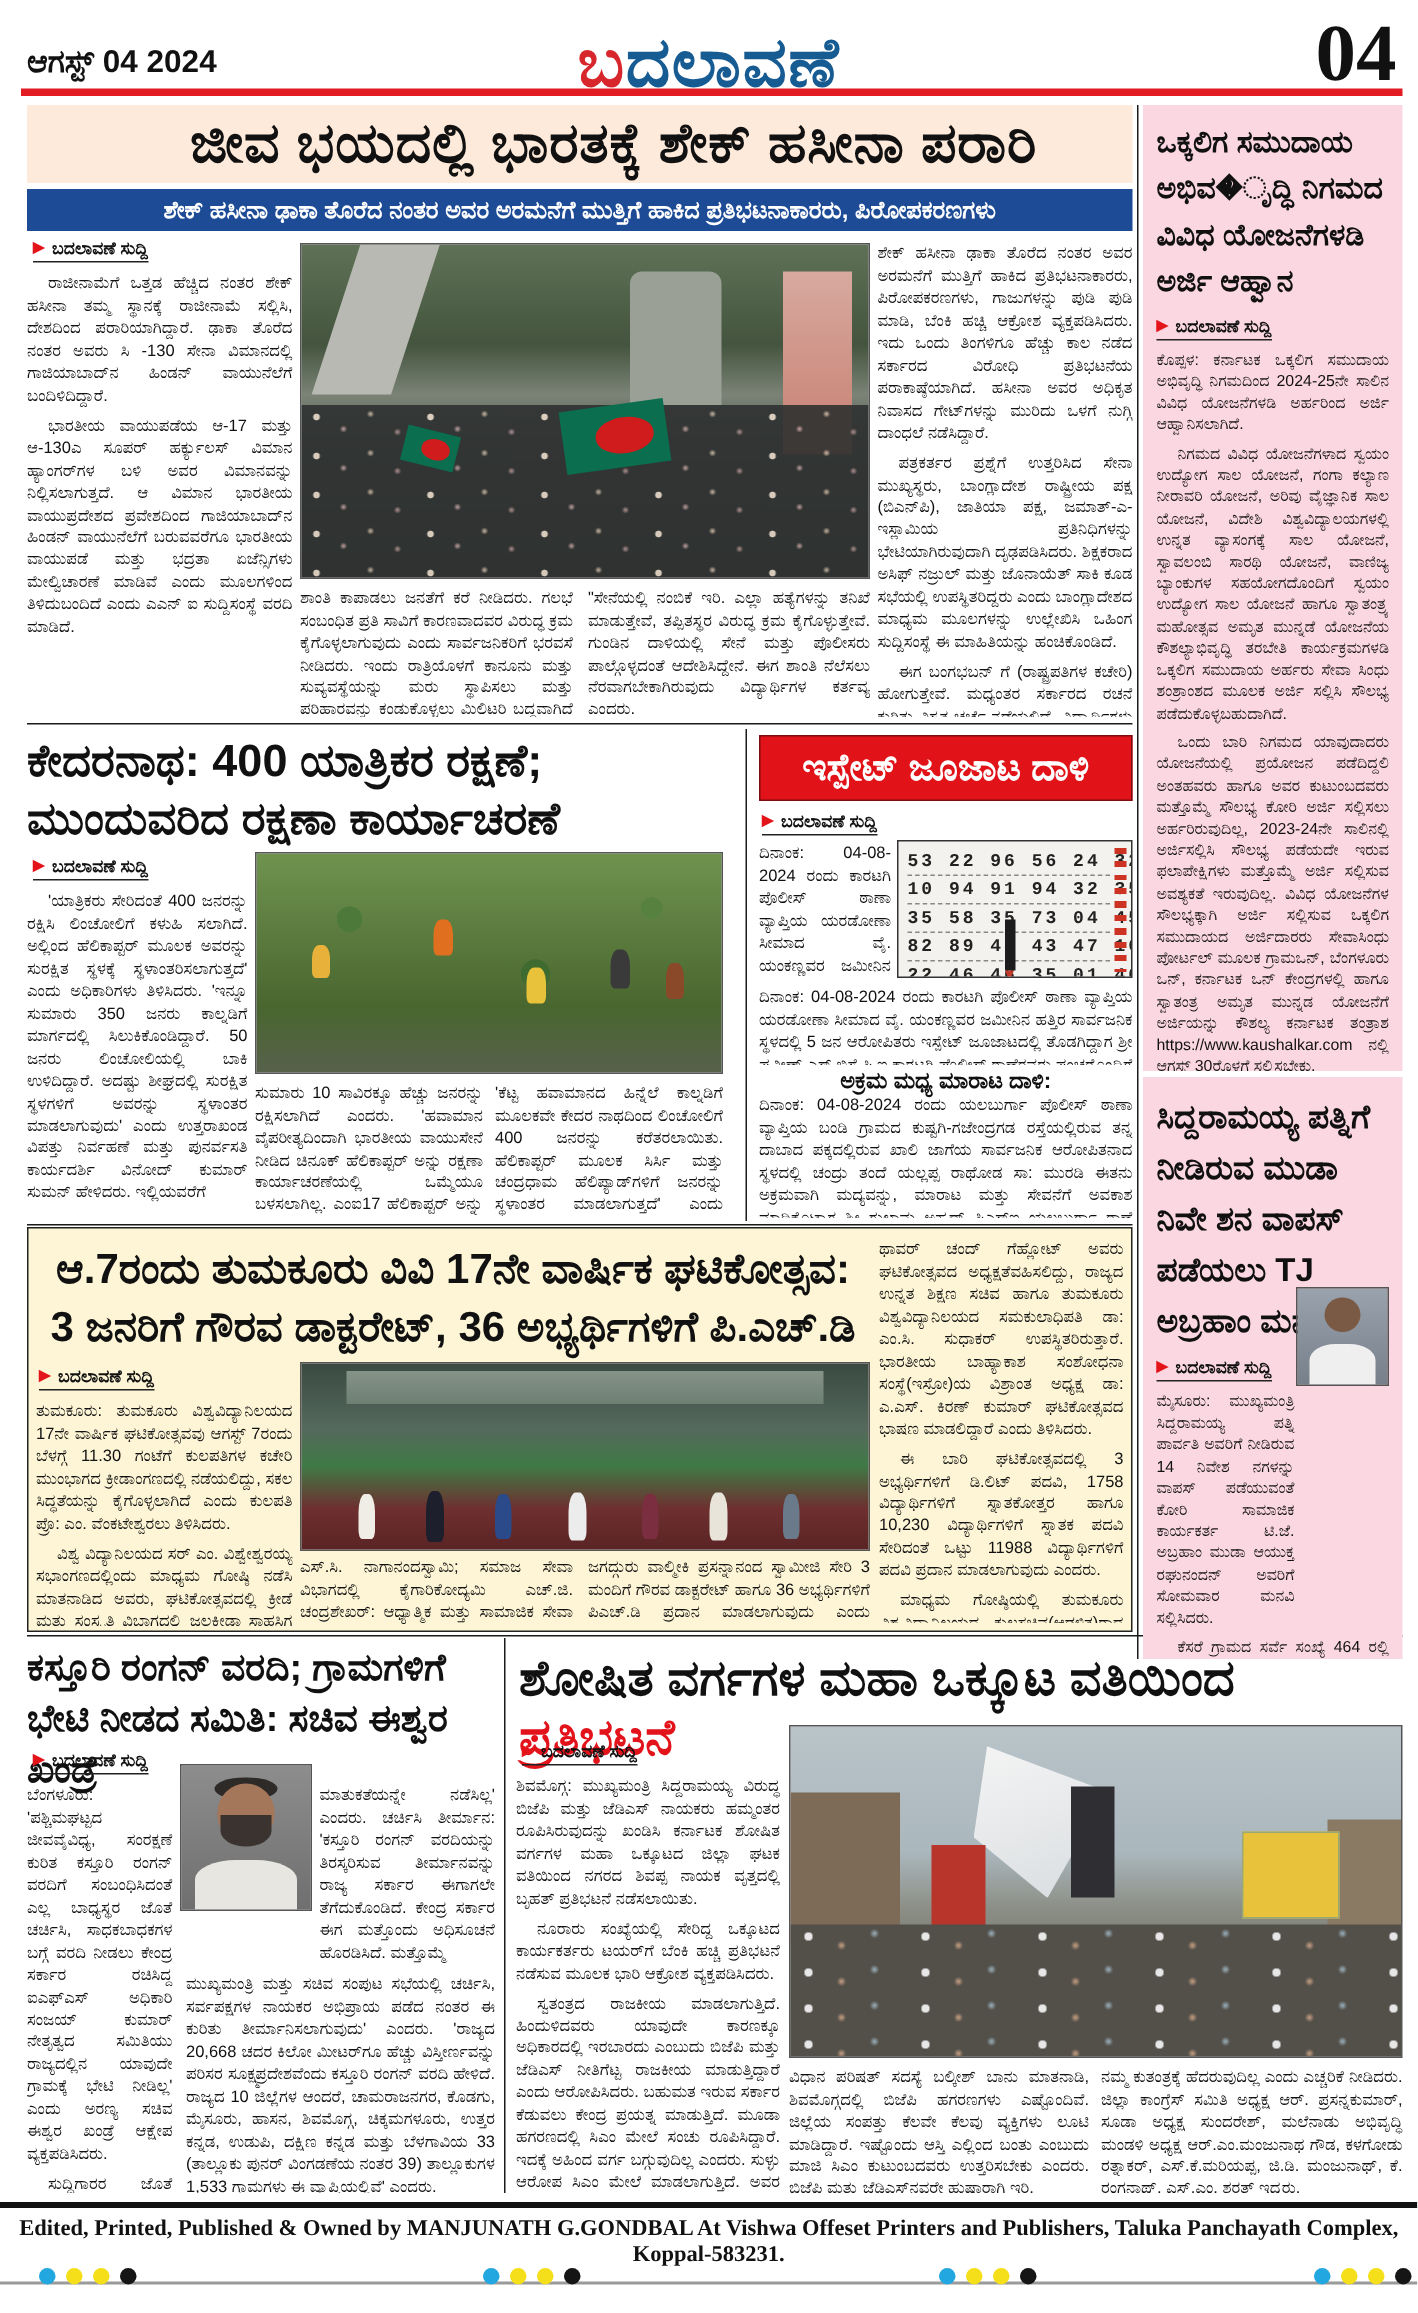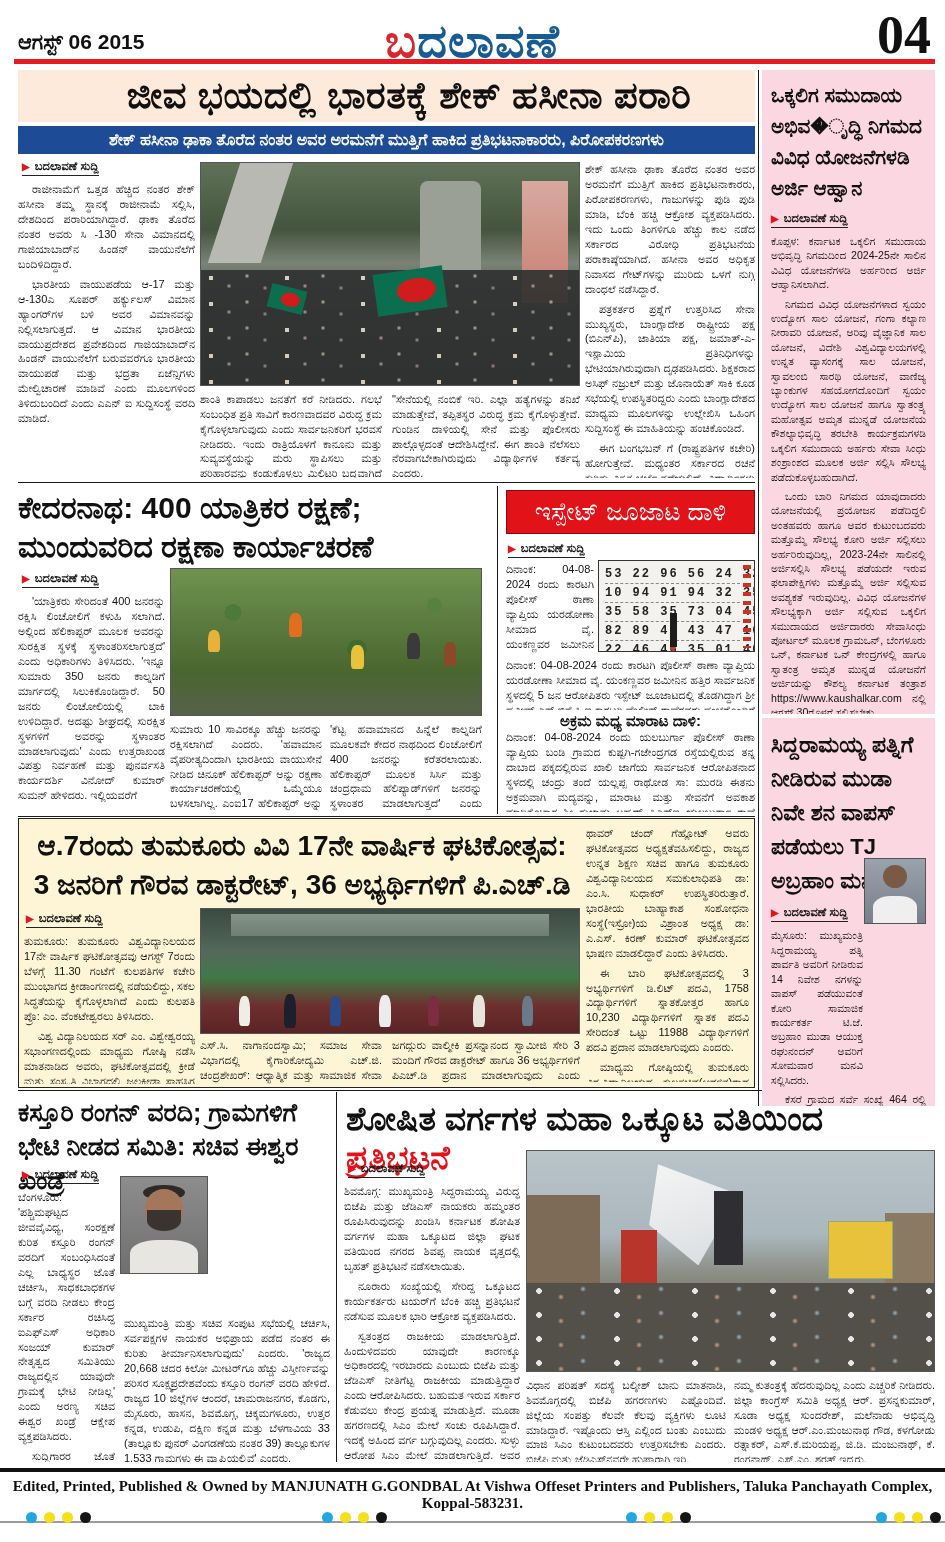--- a/index.html
+++ b/index.html
@@ -30,21 +30,21 @@
   .headline1 { font-size:37px; font-weight:bold; letter-spacing:0.5px;margin-left:45px; }
   .subhead-bar { background:#1d4b96; color:#fff; display:flex; align-items:center; justify-content:center; }
   .subhead { font-size:16px; font-weight:bold; }
 
   .headline2 { font-size:30px; font-weight:bold; line-height:1.3; }
   .headline3 { font-size:28px; font-weight:bold; line-height:1.4; text-align:center; }
   .headline4 { font-size:25px; font-weight:bold; line-height:1.35; }
   .headline5 { font-size:33px; font-weight:bold; }
   .headline5 .red { color:#e3131b; }
 
-  .redbox-title { background:#e11319; color:#fff; font-size:25px; font-weight:normal;
+  .redbox-title { background:#e11319; color:#fff; font-size:25px; font-weight:bold;
                   display:flex; align-items:center; justify-content:center; border:1px solid #7d0d10; }
   .subhead2 { font-size:15px; font-weight:bold; text-align:center; }
 
   .pinkbox { background:#fbd7e2; padding:10px 9px; overflow:hidden; }
   .pink-headline { font-size:20px; font-weight:bold; line-height:1.55; }
   .yellowblock { background:#fdf5d5; }
 
   
   .photo { position:absolute; overflow:hidden; border:1px solid #555; }
   .ph-hasina { background:linear-gradient(180deg,#5f7257 0%,#44543e 30%,#7a8376 45%,#5a5d57 60%,#3c3f3a 100%); }
@@ -104,21 +104,21 @@
   .dots { display:flex; gap:7px; }
   .dot { width:11px; height:11px; border-radius:50%; }
   .d-c { background:#23a7e0; } .d-y { background:#f5df1a; } .d-k { background:#151515; }
   .grayline { background:#9a9a9a; height:2px; }
 </style>
 </head>
 <body>
 
 <div class="page">
 
-  <div class="abs date" style="left:18px; top:30px;">ಆಗಸ್ಟ್ 06  2015</div>
+  <div class="abs date" style="left:18px; top:30px;">ಆಗಸ್ಟ್ 04  2024</div>
   <div class="abs masthead" style="left:0; top:14px; width:945px; text-align:center;">
     <span class="m-red">ಬ</span><span class="m-blue">ದಲಾವಣೆ</span>
   </div>
   <div class="abs pagenum" style="right:14px; top:4px;">04</div>
   <div class="abs redline" style="left:14px; top:59px; width:921px; height:5px;"></div>
 
   <div class="abs headline1-bar" style="left:18px; top:70px; width:737px; height:52px;">
     <div class="headline1">ಜೀವ ಭಯದಲ್ಲಿ ಭಾರತಕ್ಕೆ ಶೇಕ್ ಹಸೀನಾ ಪರಾರಿ</div>
   </div>
   <div class="abs subhead-bar" style="left:18px; top:126px; width:737px; height:28px;">
@@ -260,20 +260,23 @@
     <div class="head"></div>
     <div class="beard"></div>
     <div class="shirt"></div>
   </div>
 
   <div class="abs btxt" style="left:18px; top:1190px; width:97px; height:272px;">
     <p class="nolead">ಬೆಂಗಳೂರು: 'ಪಶ್ಚಿಮಘಟ್ಟದ ಜೀವವೈವಿಧ್ಯ, ಸಂರಕ್ಷಣೆ ಕುರಿತ ಕಸ್ತೂರಿ ರಂಗನ್ ವರದಿಗೆ ಸಂಬಂಧಿಸಿದಂತೆ ಎಲ್ಲ ಬಾಧ್ಯಸ್ಥರ ಜೊತೆ ಚರ್ಚಿಸಿ, ಸಾಧಕಬಾಧಕಗಳ ಬಗ್ಗೆ ವರದಿ ನೀಡಲು ಕೇಂದ್ರ ಸರ್ಕಾರ ರಚಿಸಿದ್ದ ಐಎಫ್ಎಸ್ ಅಧಿಕಾರಿ ಸಂಜಯ್ ಕುಮಾರ್ ನೇತೃತ್ವದ ಸಮಿತಿಯು ರಾಜ್ಯದಲ್ಲಿನ ಯಾವುದೇ ಗ್ರಾಮಕ್ಕೆ ಭೇಟಿ ನೀಡಿಲ್ಲ' ಎಂದು ಅರಣ್ಯ ಸಚಿವ ಈಶ್ವರ ಖಂಡ್ರೆ ಆಕ್ಷೇಪ ವ್ಯಕ್ತಪಡಿಸಿದರು.</p>
     <p>ಸುದ್ದಿಗಾರರ ಜೊತೆ ಸೋಮವಾರ ಮಾತನಾಡಿದ ಅವರು, 'ಈ ವರದಿಯಿಂದ ಬಾಧಿತರಾಗುವ 1,533 ಗ್ರಾಮಗಳ ವ್ಯಾಪ್ತಿಯ ಜನಪ್ರತಿನಿಧಿಗಳು, ನಿವಾಸಿಗಳ ಜೊತೆ ಸಮಾಲೋಚನೆ ನಡೆಸಿ ವರದಿ ನೀಡಲು ಈ ಸಮಿತಿಯನ್ನು ರಚಿಸಲಾಗಿತ್ತು. ನನ್ನನ್ನು ಔಪಚಾರಿಕವಾಗಿ ಆ ಸಮಿತಿಯ ಸದಸ್ಯರು ಭೇಟಿ ಮಾಡಿದ್ದರು. ಆದರೆ, ಜನರೊಂದಿಗೆ</p>
   </div>
 
+  <div class="abs btxt" style="left:213px; top:1190px; width:117px; height:120px;">
+    <p class="nolead">ಮಾತುಕತೆಯನ್ನೇ ನಡೆಸಿಲ್ಲ' ಎಂದರು. ಚರ್ಚಿಸಿ ತೀರ್ಮಾನ: 'ಕಸ್ತೂರಿ ರಂಗನ್ ವರದಿಯನ್ನು ತಿರಸ್ಕರಿಸುವ ತೀರ್ಮಾನವನ್ನು ರಾಜ್ಯ ಸರ್ಕಾರ ಈಗಾಗಲೇ ತೆಗೆದುಕೊಂಡಿದೆ. ಕೇಂದ್ರ ಸರ್ಕಾರ ಈಗ ಮತ್ತೊಂದು ಅಧಿಸೂಚನೆ ಹೊರಡಿಸಿದೆ. ಮತ್ತೊಮ್ಮೆ</p>
+  </div>
   <div class="abs btxt" style="left:124px; top:1316px; width:206px; height:146px;">
     <p class="nolead">ಮುಖ್ಯಮಂತ್ರಿ ಮತ್ತು ಸಚಿವ ಸಂಪುಟ ಸಭೆಯಲ್ಲಿ ಚರ್ಚಿಸಿ, ಸರ್ವಪಕ್ಷಗಳ ನಾಯಕರ ಅಭಿಪ್ರಾಯ ಪಡೆದ ನಂತರ ಈ ಕುರಿತು ತೀರ್ಮಾನಿಸಲಾಗುವುದು' ಎಂದರು. 'ರಾಜ್ಯದ 20,668 ಚದರ ಕಿಲೋ ಮೀಟರ್‌ಗೂ ಹೆಚ್ಚು ವಿಸ್ತೀರ್ಣವನ್ನು ಪರಿಸರ ಸೂಕ್ಷ್ಮಪ್ರದೇಶವೆಂದು ಕಸ್ತೂರಿ ರಂಗನ್ ವರದಿ ಹೇಳಿದೆ. ರಾಜ್ಯದ 10 ಜಿಲ್ಲೆಗಳ ಆಂದರೆ, ಚಾಮರಾಜನಗರ, ಕೊಡಗು, ಮೈಸೂರು, ಹಾಸನ, ಶಿವಮೊಗ್ಗ, ಚಿಕ್ಕಮಗಳೂರು, ಉತ್ತರ ಕನ್ನಡ, ಉಡುಪಿ, ದಕ್ಷಿಣ ಕನ್ನಡ ಮತ್ತು ಬೆಳಗಾವಿಯ 33 (ತಾಲ್ಲೂಕು ಪುನರ್ ವಿಂಗಡಣೆಯ ನಂತರ 39) ತಾಲ್ಲೂಕುಗಳ 1,533 ಗ್ರಾಮಗಳು ಈ ವ್ಯಾಪ್ತಿಯಲ್ಲಿವೆ' ಎಂದರು.</p>
   </div>
 
   <div class="abs vrule" style="left:336px; top:1092px; height:370px;"></div>
 
   <div class="abs headline5" style="left:346px; top:1100px; width:589px;">
     <span>ಶೋಷಿತ ವರ್ಗಗಳ ಮಹಾ ಒಕ್ಕೂಟ ವತಿಯಿಂದ </span><span class="red">ಪ್ರತಿಭಟನೆ</span>
   </div>
 

